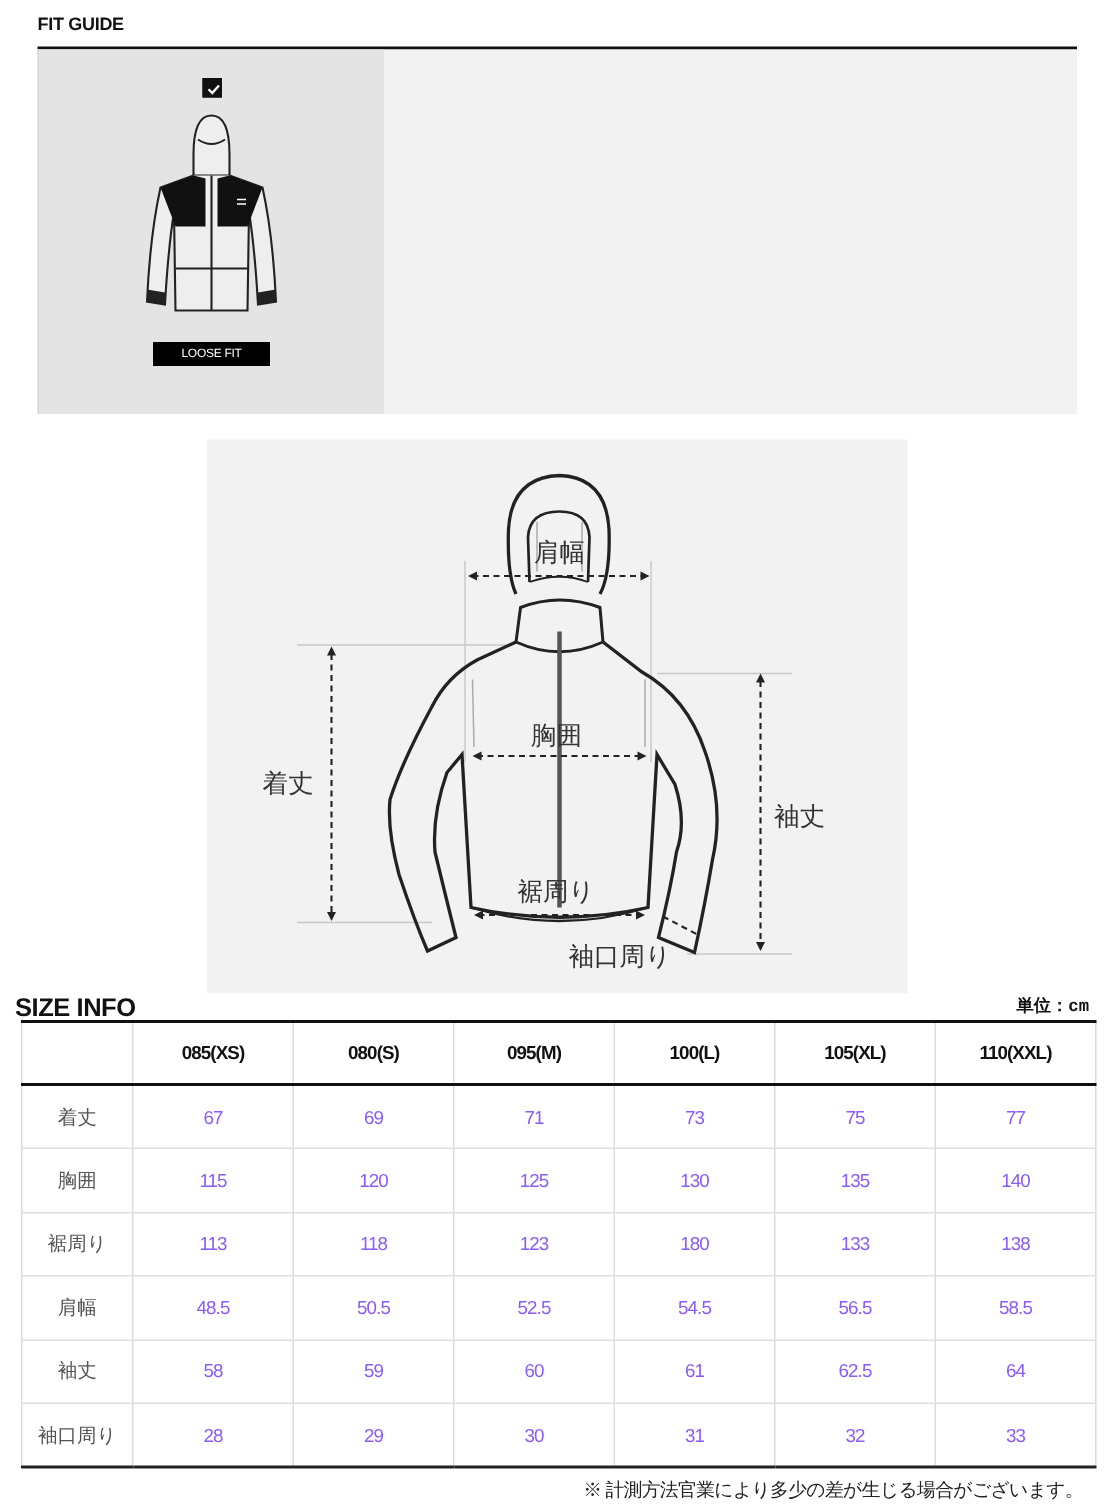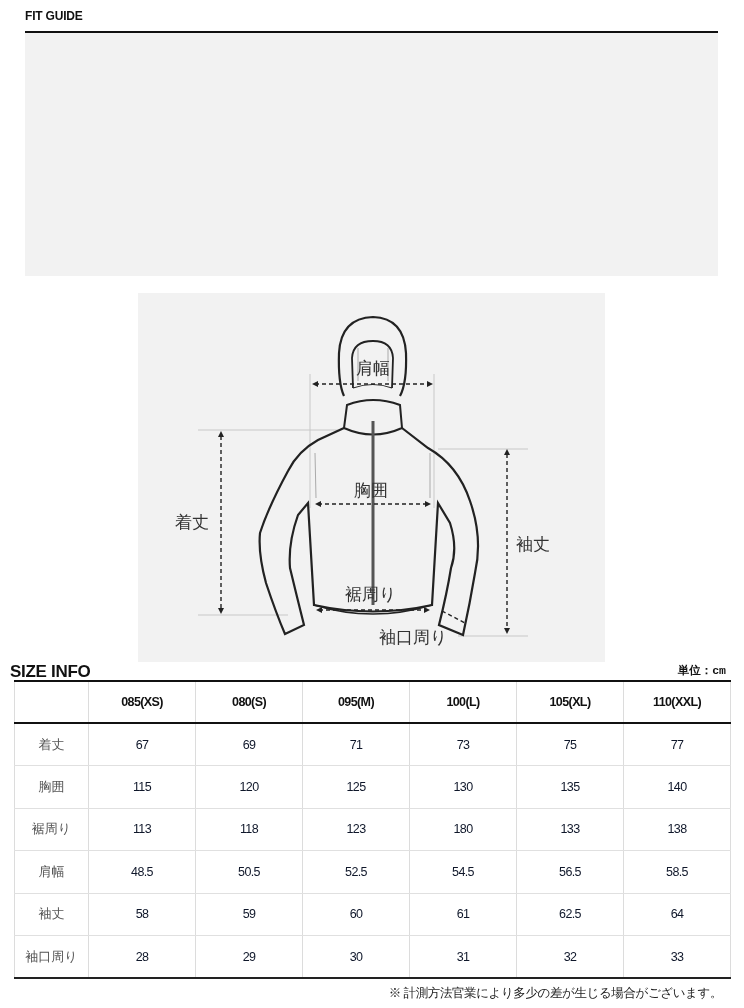--- a/index.html
+++ b/index.html
@@ -22,41 +22,63 @@
   .fit-label.active { background: #000; }
 
   .diagram { position: absolute; left: 138px; top: 293px; width: 467px; height: 369px; background: #f2f2f2; }
   .diagram svg { position: absolute; left: 0; top: 0; }
   .dlabel { position: absolute; font-size: 17px; color: #333; font-family: "DejaVu Sans", sans-serif; white-space: nowrap; }
 
   .size-title { position: absolute; left: 10px; top: 662px; font-size: 17px; font-weight: bold; color: #111; letter-spacing: -0.3px; }
   .unit { position: absolute; right: 18px; top: 663px; font-size: 11.5px; font-weight: bold; color: #111; font-family: Liberation Mono, monospace; }
 
   table.size-table { position: absolute; left: 14px; top: 680px; width: 716px; border-collapse: collapse; table-layout: fixed; }
-  table.size-table th, table.size-table td { text-align: center; border-left: 1px solid #dcdcdc; border-right: 1px solid #dcdcdc; font-size: 12.5px; letter-spacing: -0.6px; color: #0f172a; }
+  table.size-table th, table.size-table td { text-align: center; border-left: 1px solid #dcdcdc; border-right: 1px solid #dcdcdc; font-size: 12.5px; letter-spacing: -0.6px; color: #8b5cf6; }
   table.size-table thead tr { border-top: 2px solid #111; border-bottom: 2px solid #111; margin-left: 29px; }
   table.size-table th { height: 42px; font-weight: bold; color: #111; }
   table.size-table td { height: 42.5px; border-bottom: 1px solid #e0e0e0; }
   table.size-table tbody tr:last-child td { border-bottom: 2px solid #222; }
   table.size-table td.rowlabel { color: #555; font-size: 13px; font-family: "DejaVu Sans", sans-serif; letter-spacing: 0; }
   table.size-table th:first-child, table.size-table td:first-child { border-left: 1px solid #dcdcdc; }
   col.c0 { width: 74px; } col.cN { width: 107px; }
 
   .footnote { position: absolute; right: 22px; top: 985px; font-size: 12.5px; color: #222; font-family: Liberation Serif, serif; white-space: nowrap; letter-spacing: -0.4px; margin-left: 48px; }
 </style>
 </head>
 <body>
 
 <div class="fit-title">FIT GUIDE</div>
 <div class="fit-rule"></div>
 
 <div class="fit-panel">
 
 
 
+  <div class="fit-col c3">
+    <div class="fit-check checked">
+      <svg width="11" height="11" viewBox="0 0 11 11">
+          <path d="M2 5.5 L4.5 8 L9 3" fill="none" stroke="#fff" stroke-width="1.6"></path>
+        </svg>
+    </div>
+    <svg class="jacket" viewBox="0 0 90 135" width="90" height="135">
+      <g fill="none" stroke="#222" stroke-width="1.4">
+        <path d="M33 30 Q33 4 45 4 Q57 4 57 30 L57 44 L33 44 Z" fill="#eeeeee"></path>
+        <path d="M36 20 Q45 26 54 20"></path>
+        <path d="M33 44 L11 52 Q4 84 2 128 L14 130 Q16 94 20 68 L21 134 L69 134 L70 68 Q74 94 76 130 L88 128 Q86 84 79 52 L57 44" fill="#eeeeee"></path>
+        <path d="M45 44 L45 134"></path>
+        <path d="M21 106 L69 106"></path>
+      </g>
+      <path d="M11 52 L33 44 L41 46 L41 78 L21 78 Z" fill="#111"></path>
+      <path d="M79 52 L57 44 L49 46 L49 78 L69 78 Z" fill="#111"></path>
+      <path d="M2 120 L14 122 L14 130 L2 128 Z" fill="#222"></path>
+      <path d="M76 122 L88 120 L88 128 L76 130 Z" fill="#222"></path>
+      <path d="M62 60 L68 60 M62 63 L68 63" stroke="#fff" stroke-width="1"></path>
+    </svg>
+    <div class="fit-label active" style="width:78px;margin-left:-39px;">LOOSE FIT</div>
+  </div>
 </div>
 
 <div class="diagram">
   <svg width="467" height="369" viewBox="0 0 467 369">
 
     <g stroke="#c8c8c8" stroke-width="1" fill="none">
       <line x1="60" y1="137" x2="200" y2="137"></line>
       <line x1="60" y1="322" x2="150" y2="322"></line>
       <line x1="172" y1="81" x2="172" y2="215"></line>
       <line x1="296" y1="81" x2="296" y2="215"></line>

